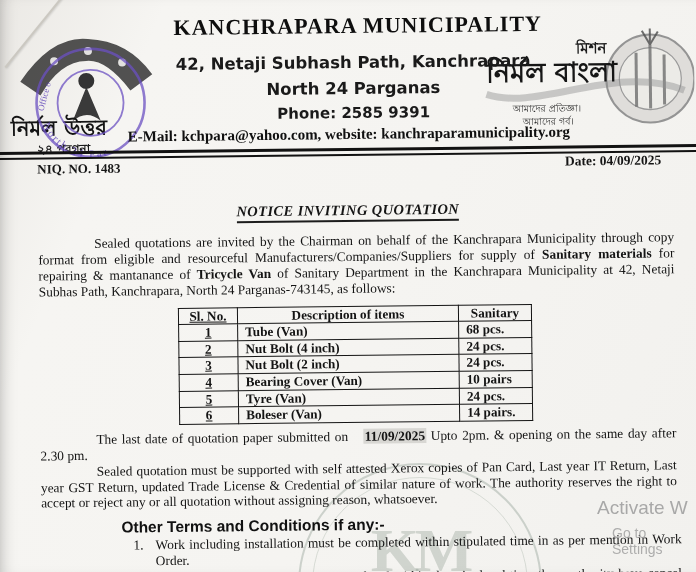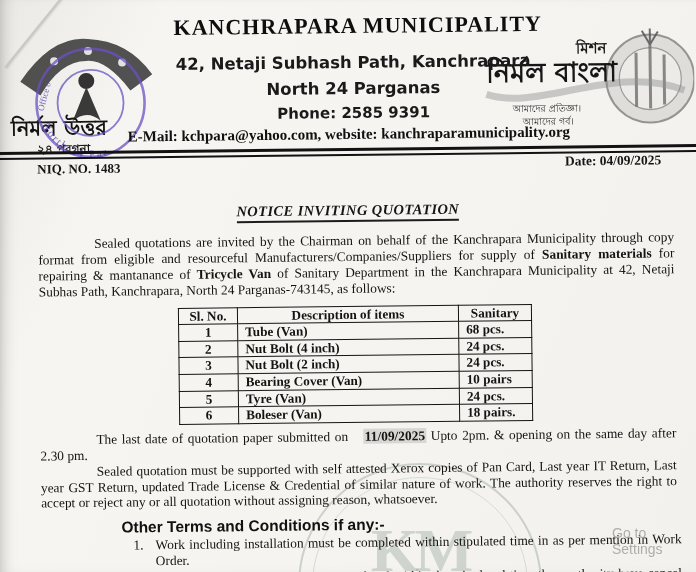--- a/index.html
+++ b/index.html
@@ -40,21 +40,21 @@
     line-height:15.9px; text-align:justify; color:#141414;}
   .para{margin:0;}
   .indent{text-indent:56px;}
   .bold{font-weight:bold;}
   .hl{font-weight:bold; background:#d8d7d3; padding:0 1px;margin-left:11px;}
 
   table.items{border-collapse:collapse; margin:9px 0 4px 139px; font-weight:bold;
     font-size:13.2px; line-height:13.6px;}
   table.items th, table.items td{border:1.7px solid #141414; padding:1px 7px; text-align:left;}
   table.items th{text-align:center; padding:1px 4px;}
-  .col-sl{width:44px; text-align:center !important;}
+  .col-sl{width:44px; text-align:center !important;text-decoration:underline;}
   .col-desc{width:212px;}
   .col-qty{width:64px;}
 
   .terms-h{margin:9px 0 2px 80px; font-family:"Liberation Sans",sans-serif;
     font-weight:bold; font-size:15.5px; color:#111; text-align:left;}
   .terms{margin:0 0 0 92px; width:548px; text-align:justify;}
   .term{display:flex; margin-top:2px;}
   .term .num{width:22px; flex:none;}
   .term .txt{flex:1;}
 
@@ -189,21 +189,21 @@
           <td>10 pairs</td>
         </tr>
         <tr>
           <td class="col-sl">5</td>
           <td>Tyre (Van)</td>
           <td>24 pcs.</td>
         </tr>
         <tr>
           <td class="col-sl">6</td>
           <td>Boleser (Van)</td>
-          <td>18 pairs.</td>
+          <td>14 pairs.</td>
         </tr>
       </tbody>
         </table>
 
       <p class="para indent" style="margin-top:6px;"><span>The last date of quotation paper submitted on </span><span class="hl">11/09/2025</span><span> Upto 2pm. &amp; opening on the same day after 2.30 pm.</span></p>
 
       <p class="para indent">Sealed quotation must be supported with self attested Xerox copies of Pan Card, Last year  IT Return, Last year GST Return, updated Trade License &amp; Credential of similar nature of work. The authority reserves the right to accept or reject any or all quotation without assigning reason, whatsoever.</p>
 
       <div class="terms-h">Other Terms and Conditions if any:-</div>
       <div class="terms">
@@ -212,14 +212,15 @@
           <span class="txt">Work including installation must be completed within stipulated time in as per mention in Work Order.</span>
         </div>
         <div class="term">
           <span class="num">2.</span>
           <span class="txt">If the work/supply could not be completed within the stipulated time then authority have cancel the</span>
         </div>
       </div>
     </div>
   </div>
 
+  <div class="winwm winwm-1">Activate W</div>
   <div class="winwm winwm-2">Go to Settings</div>
 </div>
 
 </body></html>

